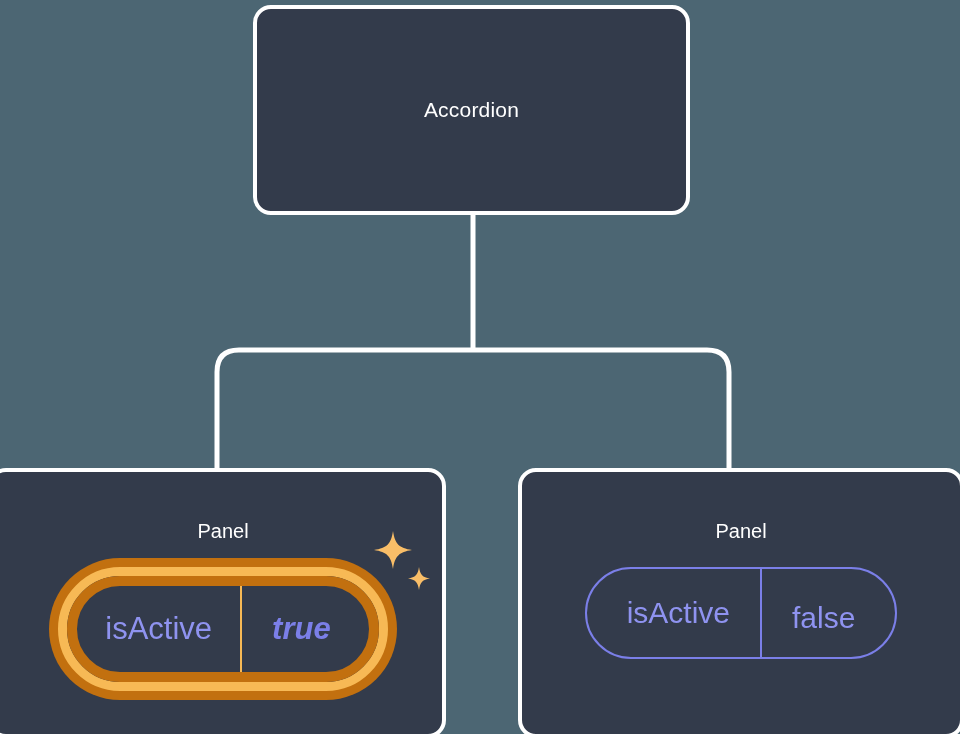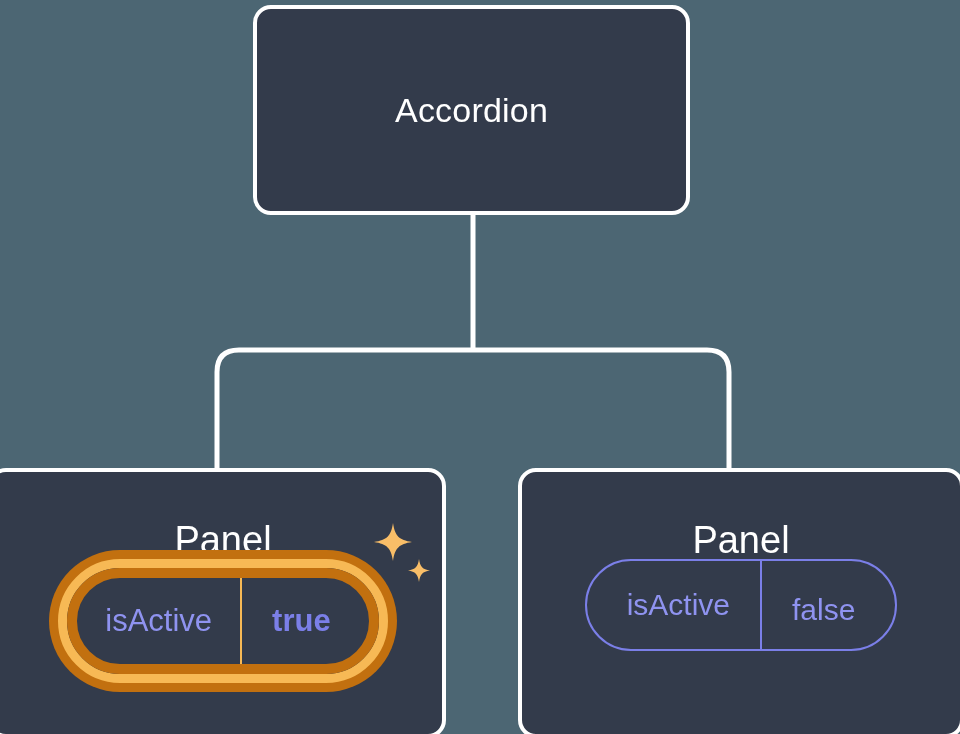--- a/index.html
+++ b/index.html
@@ -46,21 +46,21 @@
   #root-card {
     left: 253px;
     top: 5px;
     width: 437px;
     height: 210px;
     display: flex;
     align-items: center;
     justify-content: center;
   }
   #root-card .node-title {
-    font-size: 34px;
+    font-size: 21px;
     color: #ffffff;
     letter-spacing: 0.2px;
   }
 
   
   .panel-card {
     top: 468px;
     height: 270px;
     display: flex;
     flex-direction: column;
@@ -69,30 +69,31 @@
   }
   #panel-card-0 {
     left: -12px;
     width: 458px;
   }
   #panel-card-1 {
     left: 518px;
     width: 446px;
   }
   .panel-card .node-title {
-    font-size: 38px;
+    font-size: 20px;
     color: #ffffff;
     margin-top: 49px;
     line-height: 1;
   }
   #panel-card-0 .node-title { margin-left: 12px; }
 
   
   .pill-wrap {
     position: relative;
+    margin-top: 26px;
     display: flex;
     align-items: center;
     justify-content: flex-end;
   }
   #panel-card-0 .pill-wrap { margin-left: 12px; }
 
   .pill {
     display: flex;
     align-items: stretch;
     border-radius: 999px;
@@ -137,20 +138,21 @@
     padding: 0 28px 0 38px;
     font-size: 31px;
     color: #8f93f0;
   }
   .pill.highlight .pill-val {
     padding: 0 48px 0 30px;
     font-size: 31px;
     font-weight: bold;
     color: #7b7fe8;
     border-left: 2px solid #f7b955;
+    font-style: italic;
   }
 
   
   .sparkles {
     position: absolute;
     right: -46px;
     top: -38px;
     width: 62px;
     height: 72px;
     pointer-events: none;

